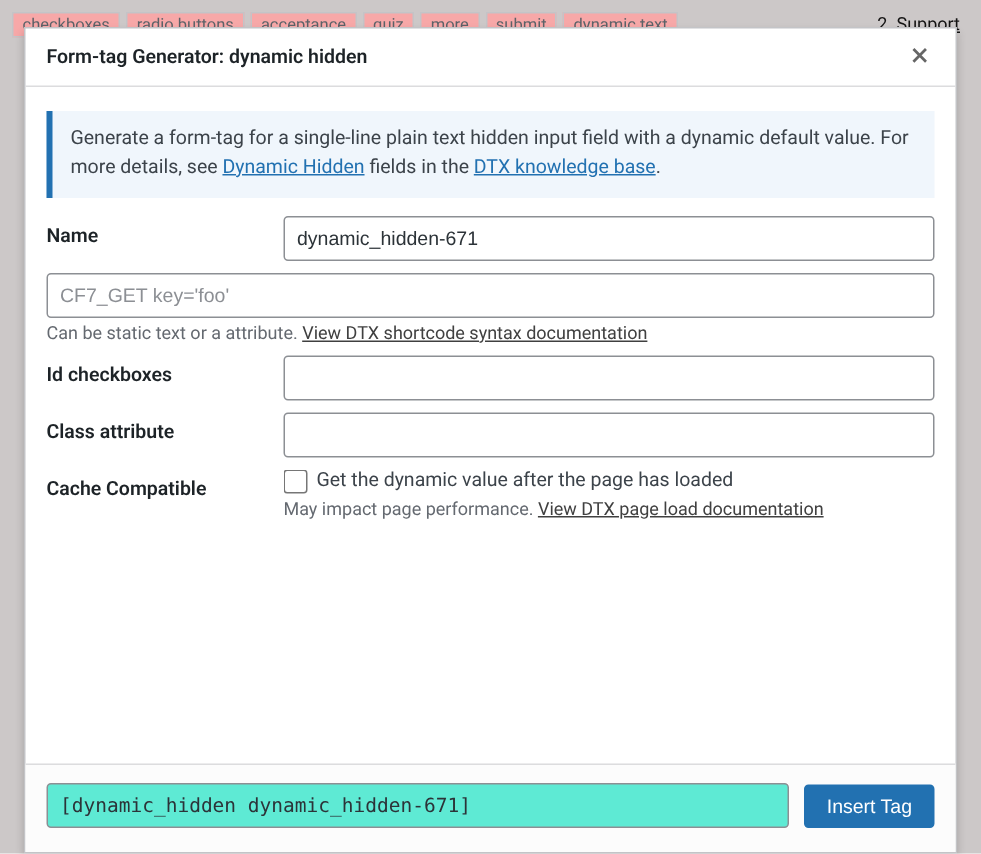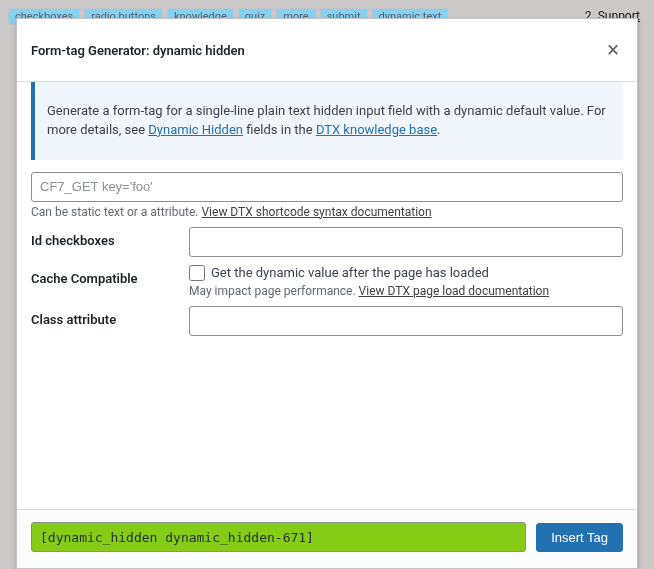--- a/index.html
+++ b/index.html
@@ -14,21 +14,21 @@
   }
   .bg {
     padding: 8px 8px 0 8px;
   }
   .bg-tabs {
     display: flex;
     gap: 4px;
     opacity: 0.9;
   }
   .bg-tab {
-    background: #7dd3fc;
+    background: #fca5a5;
     border: 1px solid #c3c4c7;
     padding: 1px 6px;
     font-size: 11px;
     color: #50575e;
   }
   .bg-link {
     margin-left: auto;
     font-size: 12px;
     color: #000000;
     text-decoration: underline;
@@ -40,21 +40,21 @@
     top: 18px; bottom: 0;
     background: #fff;
     border: 1px solid #c3c4c7;
     box-shadow: 0 3px 6px rgba(0,0,0,0.2);
     display: flex;
     flex-direction: column;
   }
   .modal-header {
     display: flex;
     align-items: center;
-    padding: 20px 14px;
+    padding: 8px 14px;
     border-bottom: 1px solid #dcdcde;
     justify-content: center;
   }
   .modal-title {
     font-size: 13px;
     font-weight: 600;
     color: #1d2327;
   }
   .close-icon {
     margin-left: auto;
@@ -65,22 +65,22 @@
     padding: 0 4px;
   }
   .modal-body {
     padding: 0 14px 10px 14px;
     flex: 1;
     overflow: auto;
   }
   .notice {
     background: #f0f6fc;
     border-left: 4px solid #2271b1;
-    padding: 20px 12px;
-    margin: 0 0 12px 0;
+    padding: 10px 12px;
+    margin: 16px 0 12px 0;
     font-size: 13px;
     color: #3c434a;
     line-height: 1.45;
   }
   .notice a { color: #2271b1; text-decoration: underline; }
   .form-row {
     display: flex;
     align-items: flex-start;
     margin-bottom: 8px;
     gap: 10px;
@@ -132,41 +132,41 @@
   }
   .tag-output {
     flex: 1;
     padding: 6px 8px;
     border: 1px solid #8c8f94;
     border-radius: 3px;
     font-size: 13px;
     font-family: Consolas, Monaco, monospace;
     height: 30px;
     color: #2c3338;
-    background: #84cc16;
+    background: #5eead4;
   }
   .insert-btn {
     background: #2271b1;
     color: #ffffff;
     border: 1px solid #2271b1;
     border-radius: 3px;
     padding: 6px 14px;
     font-size: 13px;
     font-weight: 500;
     cursor: pointer;
   }
 </style>
 </head>
 <body>
 
 <div class="bg">
   <div class="bg-tabs">
     <span class="bg-tab">checkboxes</span>
     <span class="bg-tab">radio buttons</span>
-    <span class="bg-tab">knowledge</span>
+    <span class="bg-tab">acceptance</span>
     <span class="bg-tab">quiz</span>
     <span class="bg-tab">more</span>
     <span class="bg-tab">submit</span>
     <span class="bg-tab">dynamic text</span>
     <a class="bg-link">2. Support</a>
   </div>
 </div>
 
 <div class="modal">
   <div class="modal-header">
@@ -176,56 +176,62 @@
 
   <div class="modal-body">
 
     <div class="notice">
       <span>Generate a form-tag for a single-line plain text hidden input field with a dynamic default value. For more details, see </span>
       <a href="#">Dynamic Hidden</a>
       <span> fields in the </span>
       <a href="#">DTX knowledge base</a><span>.</span>
     </div>
 
+    <div class="form-row">
+      <div class="form-label">Name</div>
+      <div class="form-control-wrap">
+        <input type="text" class="text-input" value="dynamic_hidden-671" style="">
+      </div>
+    </div>
 
     <div class="form-row">
       <div class="form-control-wrap">
         <input type="text" class="text-input" placeholder="CF7_GET key='foo'" style="">
         <div class="help">
           <span>Can be static text or a attribute. </span><a href="#">View DTX shortcode syntax documentation</a>
         </div>
       </div>
     </div>
 
     <div class="form-row">
       <div class="form-label">Id checkboxes</div>
+      <div class="form-control-wrap">
+        <input type="text" class="text-input" style="">
+      </div>
+    </div>
+
+    <div class="form-row">
+      <div class="form-label">Class attribute</div>
       <div class="form-control-wrap">
         <input type="text" class="text-input" style="">
       </div>
     </div>
 
     <div class="form-row">
       <div class="form-label">Cache Compatible</div>
       <div class="form-control-wrap">
         <label class="checkbox-row">
           <input type="checkbox" style="">
           <span>Get the dynamic value after the page has loaded</span>
         </label>
         <div class="help">
           <span>May impact page performance. </span><a href="#">View DTX page load documentation</a>
         </div>
       </div>
     </div>
 
-    <div class="form-row">
-      <div class="form-label">Class attribute</div>
-      <div class="form-control-wrap">
-        <input type="text" class="text-input" style="">
-      </div>
-    </div>
-
   </div>
 
   <div class="modal-footer">
     <input type="text" class="tag-output" readonly="" value="[dynamic_hidden dynamic_hidden-671]" style="">
     <button class="insert-btn">Insert Tag</button>
   </div>
 </div>
 
 </body></html>

